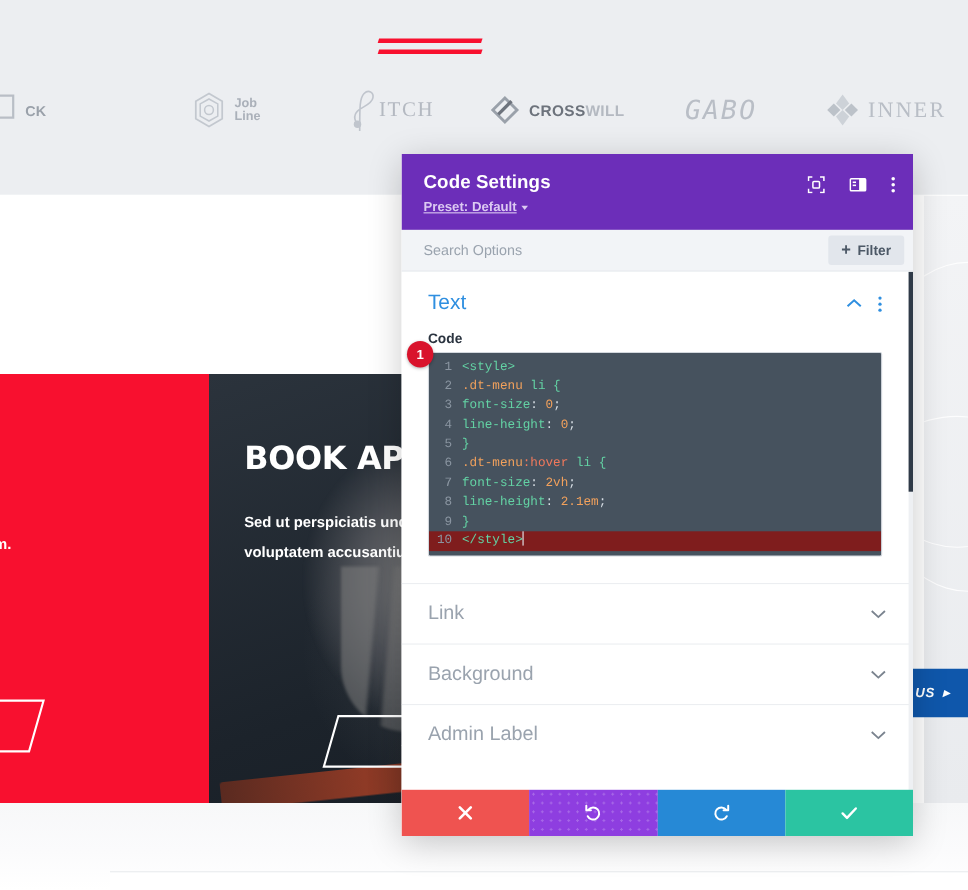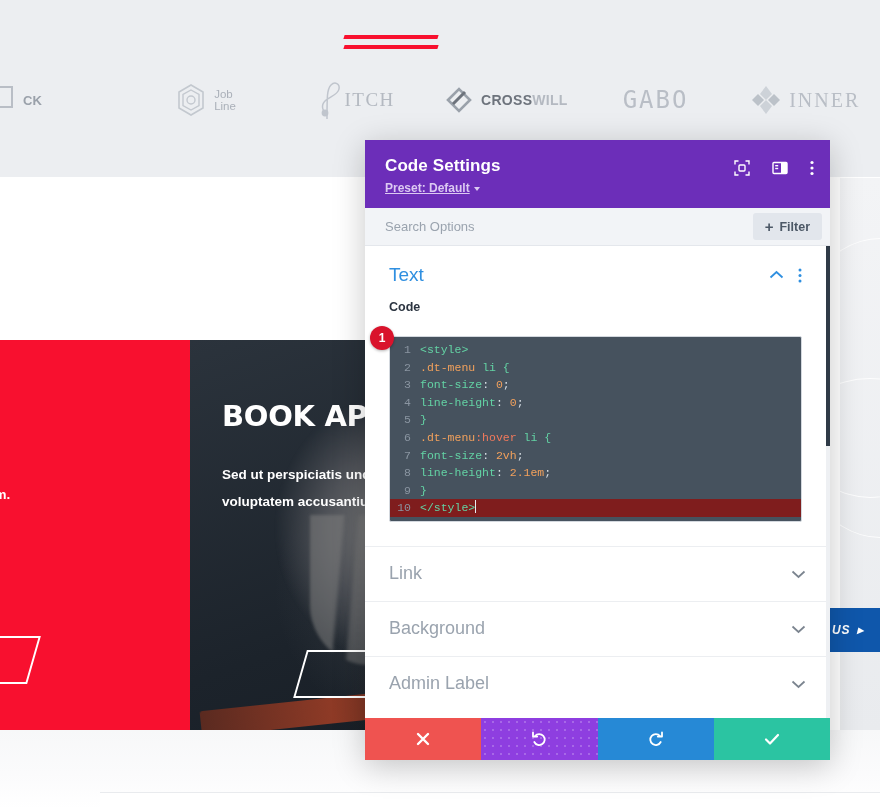--- a/index.html
+++ b/index.html
@@ -29,26 +29,26 @@
   .red-divider i:nth-child(2) { top: 13px; }
 
   .logos {
     position: absolute; left: 0; top: 72px; width: 880px; height: 56px;
     display: flex; align-items: center;
   }
   .logo {
     display: flex; align-items: center; justify-content: center;
     gap: 7px; color: #b9bec6; flex: 1 1 0;
   }
-  .logo-text { font-size: 13px; letter-spacing: .5px; }
+  .logo-text { font-size: 13px; letter-spacing: .5px; font-style: italic; }
 
   .lg-mark { display: block; }
 
   .logo-jobline .jl-txt {
-    font-size: 11.5px; font-weight: normal; line-height: 12px;
+    font-size: 11.5px; font-weight: bold; line-height: 12px;
     color: #aab0b9; text-align: left;
   }
   .logo-pitch .pt-txt {
     font-family: "Liberation Serif", serif; font-size: 19px;
     letter-spacing: 1.5px; color: #b4b9c1;
   }
   .logo-crosswill .cw-txt { font-size: 14px; font-weight: bold; letter-spacing: .3px; }
   .logo-crosswill .cw-a { color: #6d737c; }
   .logo-crosswill .cw-b { color: #b4b9c1; }
   .logo-inner .in-txt {
@@ -218,21 +218,21 @@
 
   .section { padding: 18px 28px 0 24px; }
   .section-head {
     display: flex; align-items: center; justify-content: space-between;
     padding-bottom: 14px; cursor: pointer;
   }
   .section-title-open { color: #2f8fe0; font-size: 19px; }
   .section-head-icons { display: flex; align-items: center; gap: 14px; }
 
   .field-label {
-    font-size: 12.5px; font-weight: bold; color: #2b3440; margin-bottom: 22px;
+    font-size: 12.5px; font-weight: bold; color: #2b3440; margin-bottom: 5px;
   }
 
   
   .editor-wrap { position: relative; padding-bottom: 24px; }
   .badge {
     position: absolute; left: -19px; top: -10px; width: 24px; height: 24px;
     background: #d9132c; color: #fff; border-radius: 50%;
     font-size: 12px; font-weight: bold;
     display: flex; align-items: center; justify-content: center;
     box-shadow: 0 1px 3px rgba(0,0,0,.3); z-index: 3;

